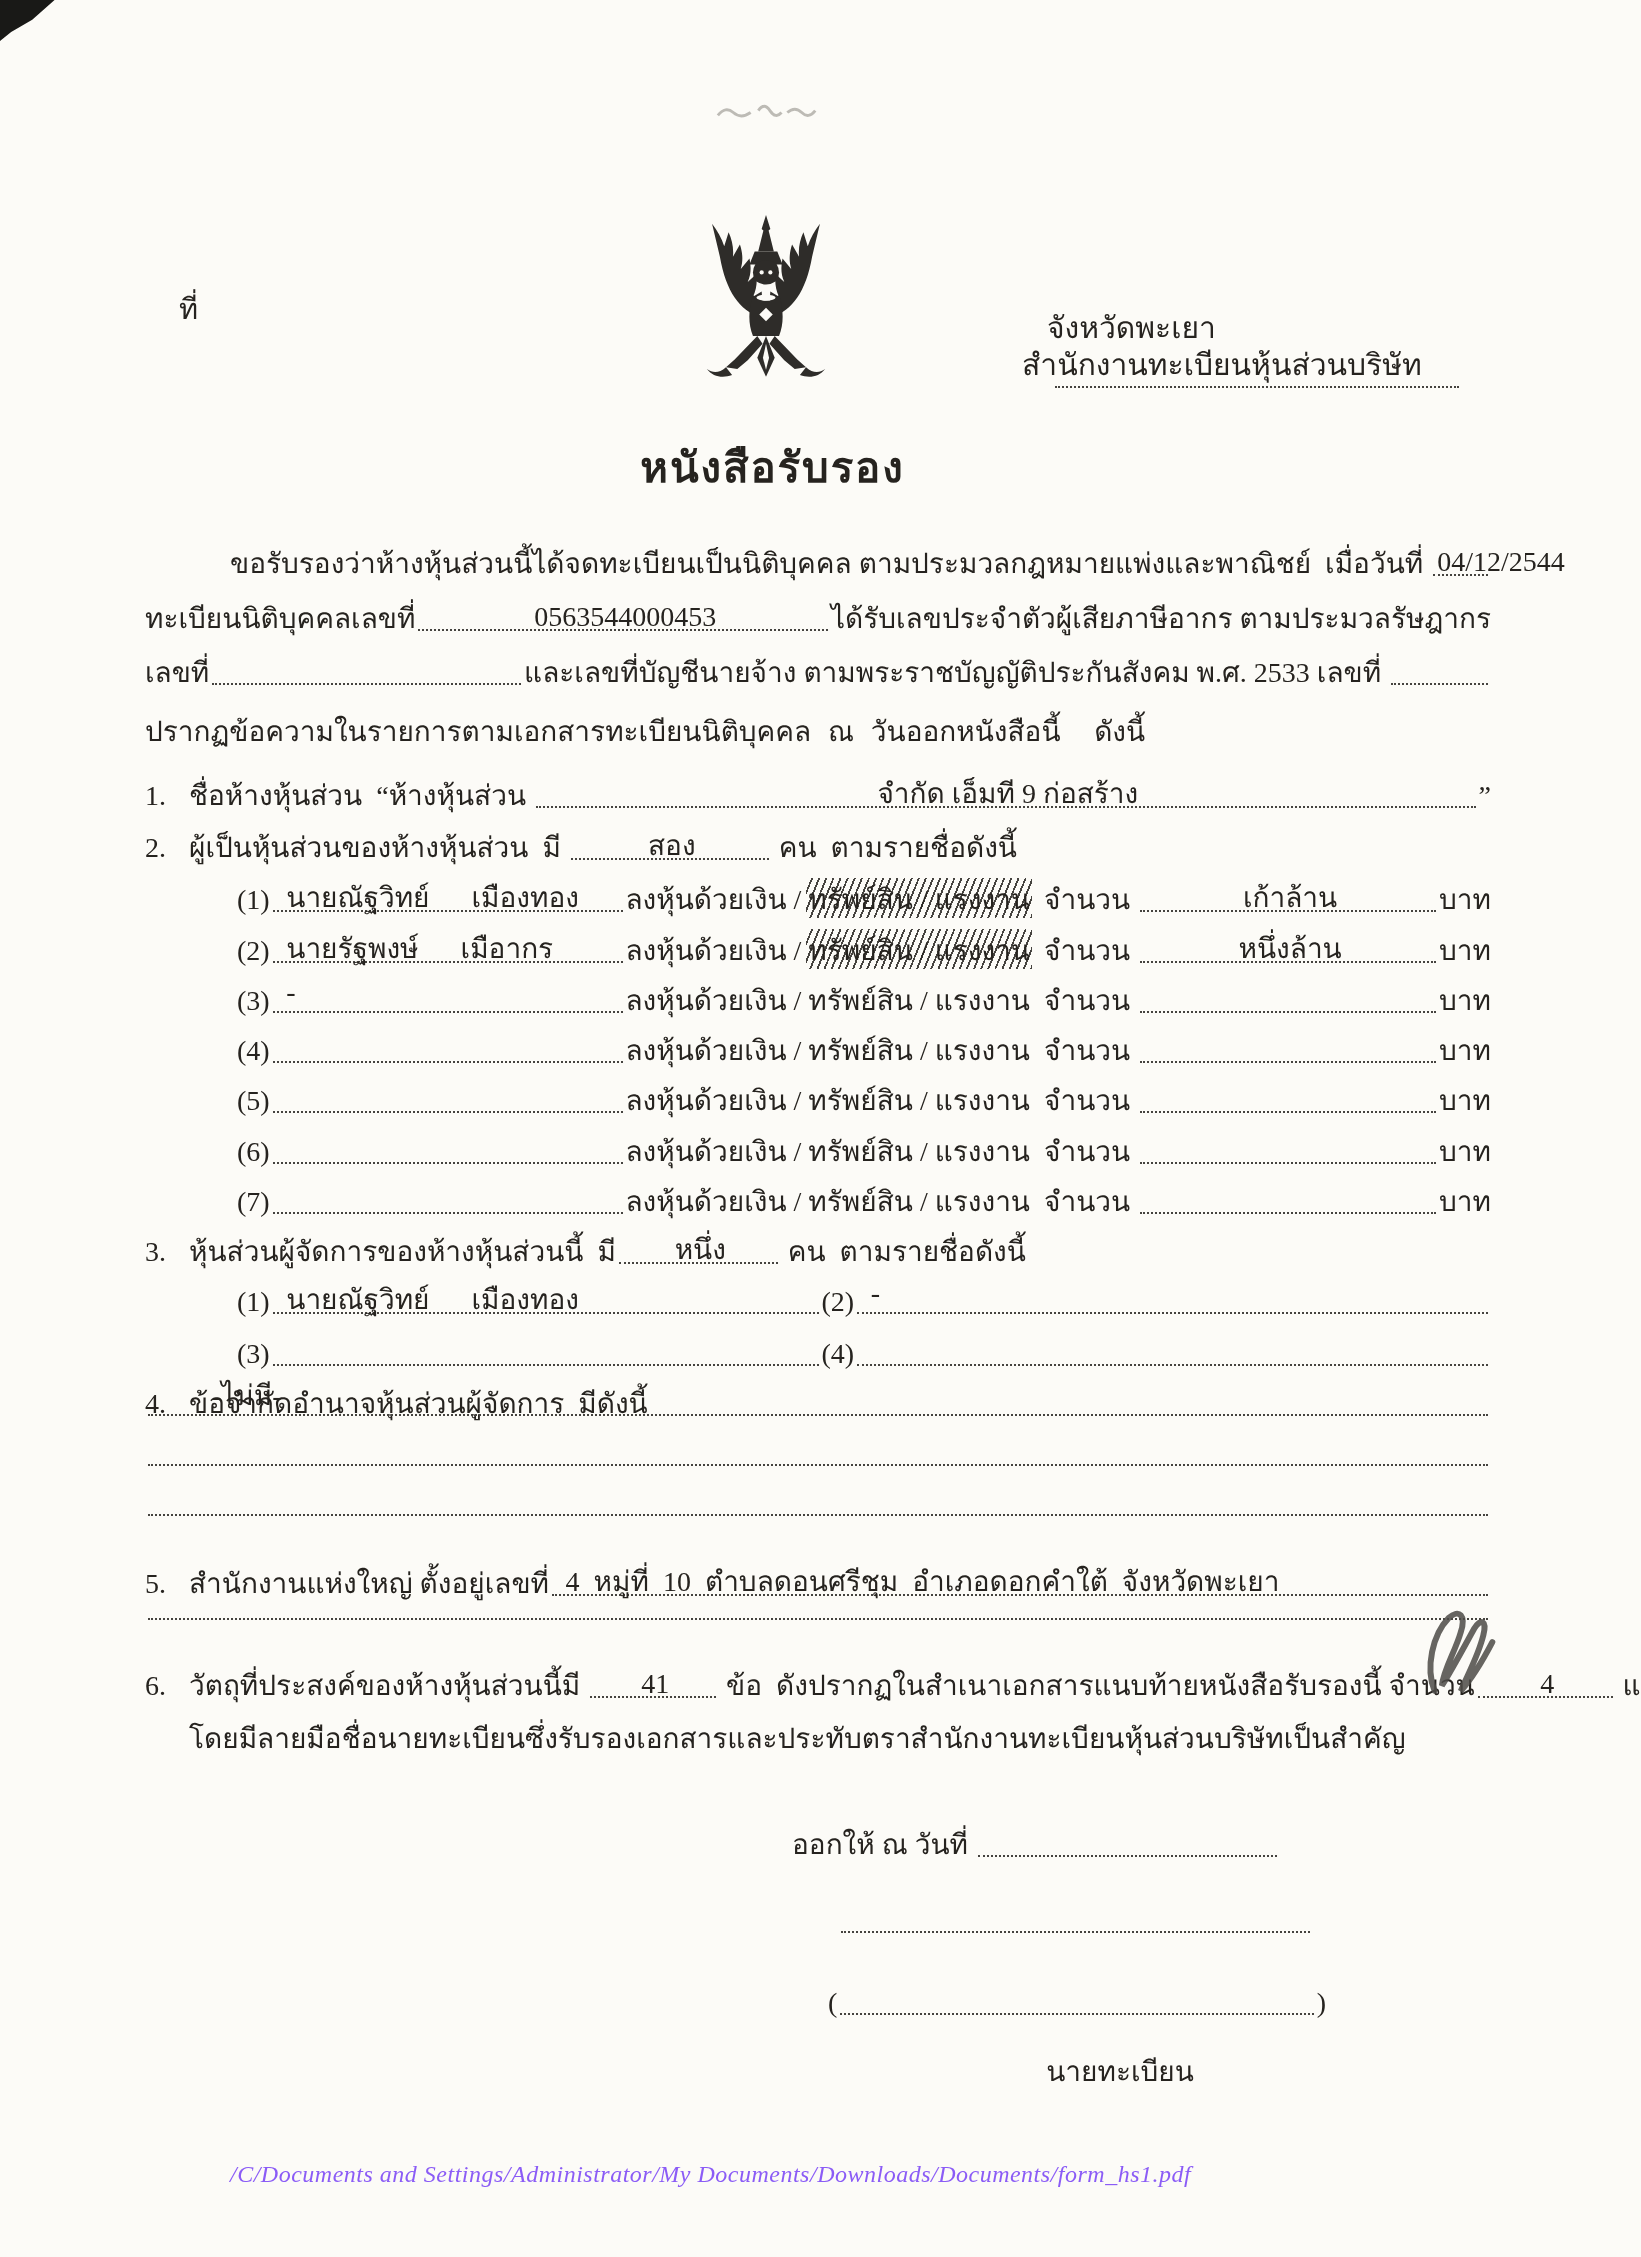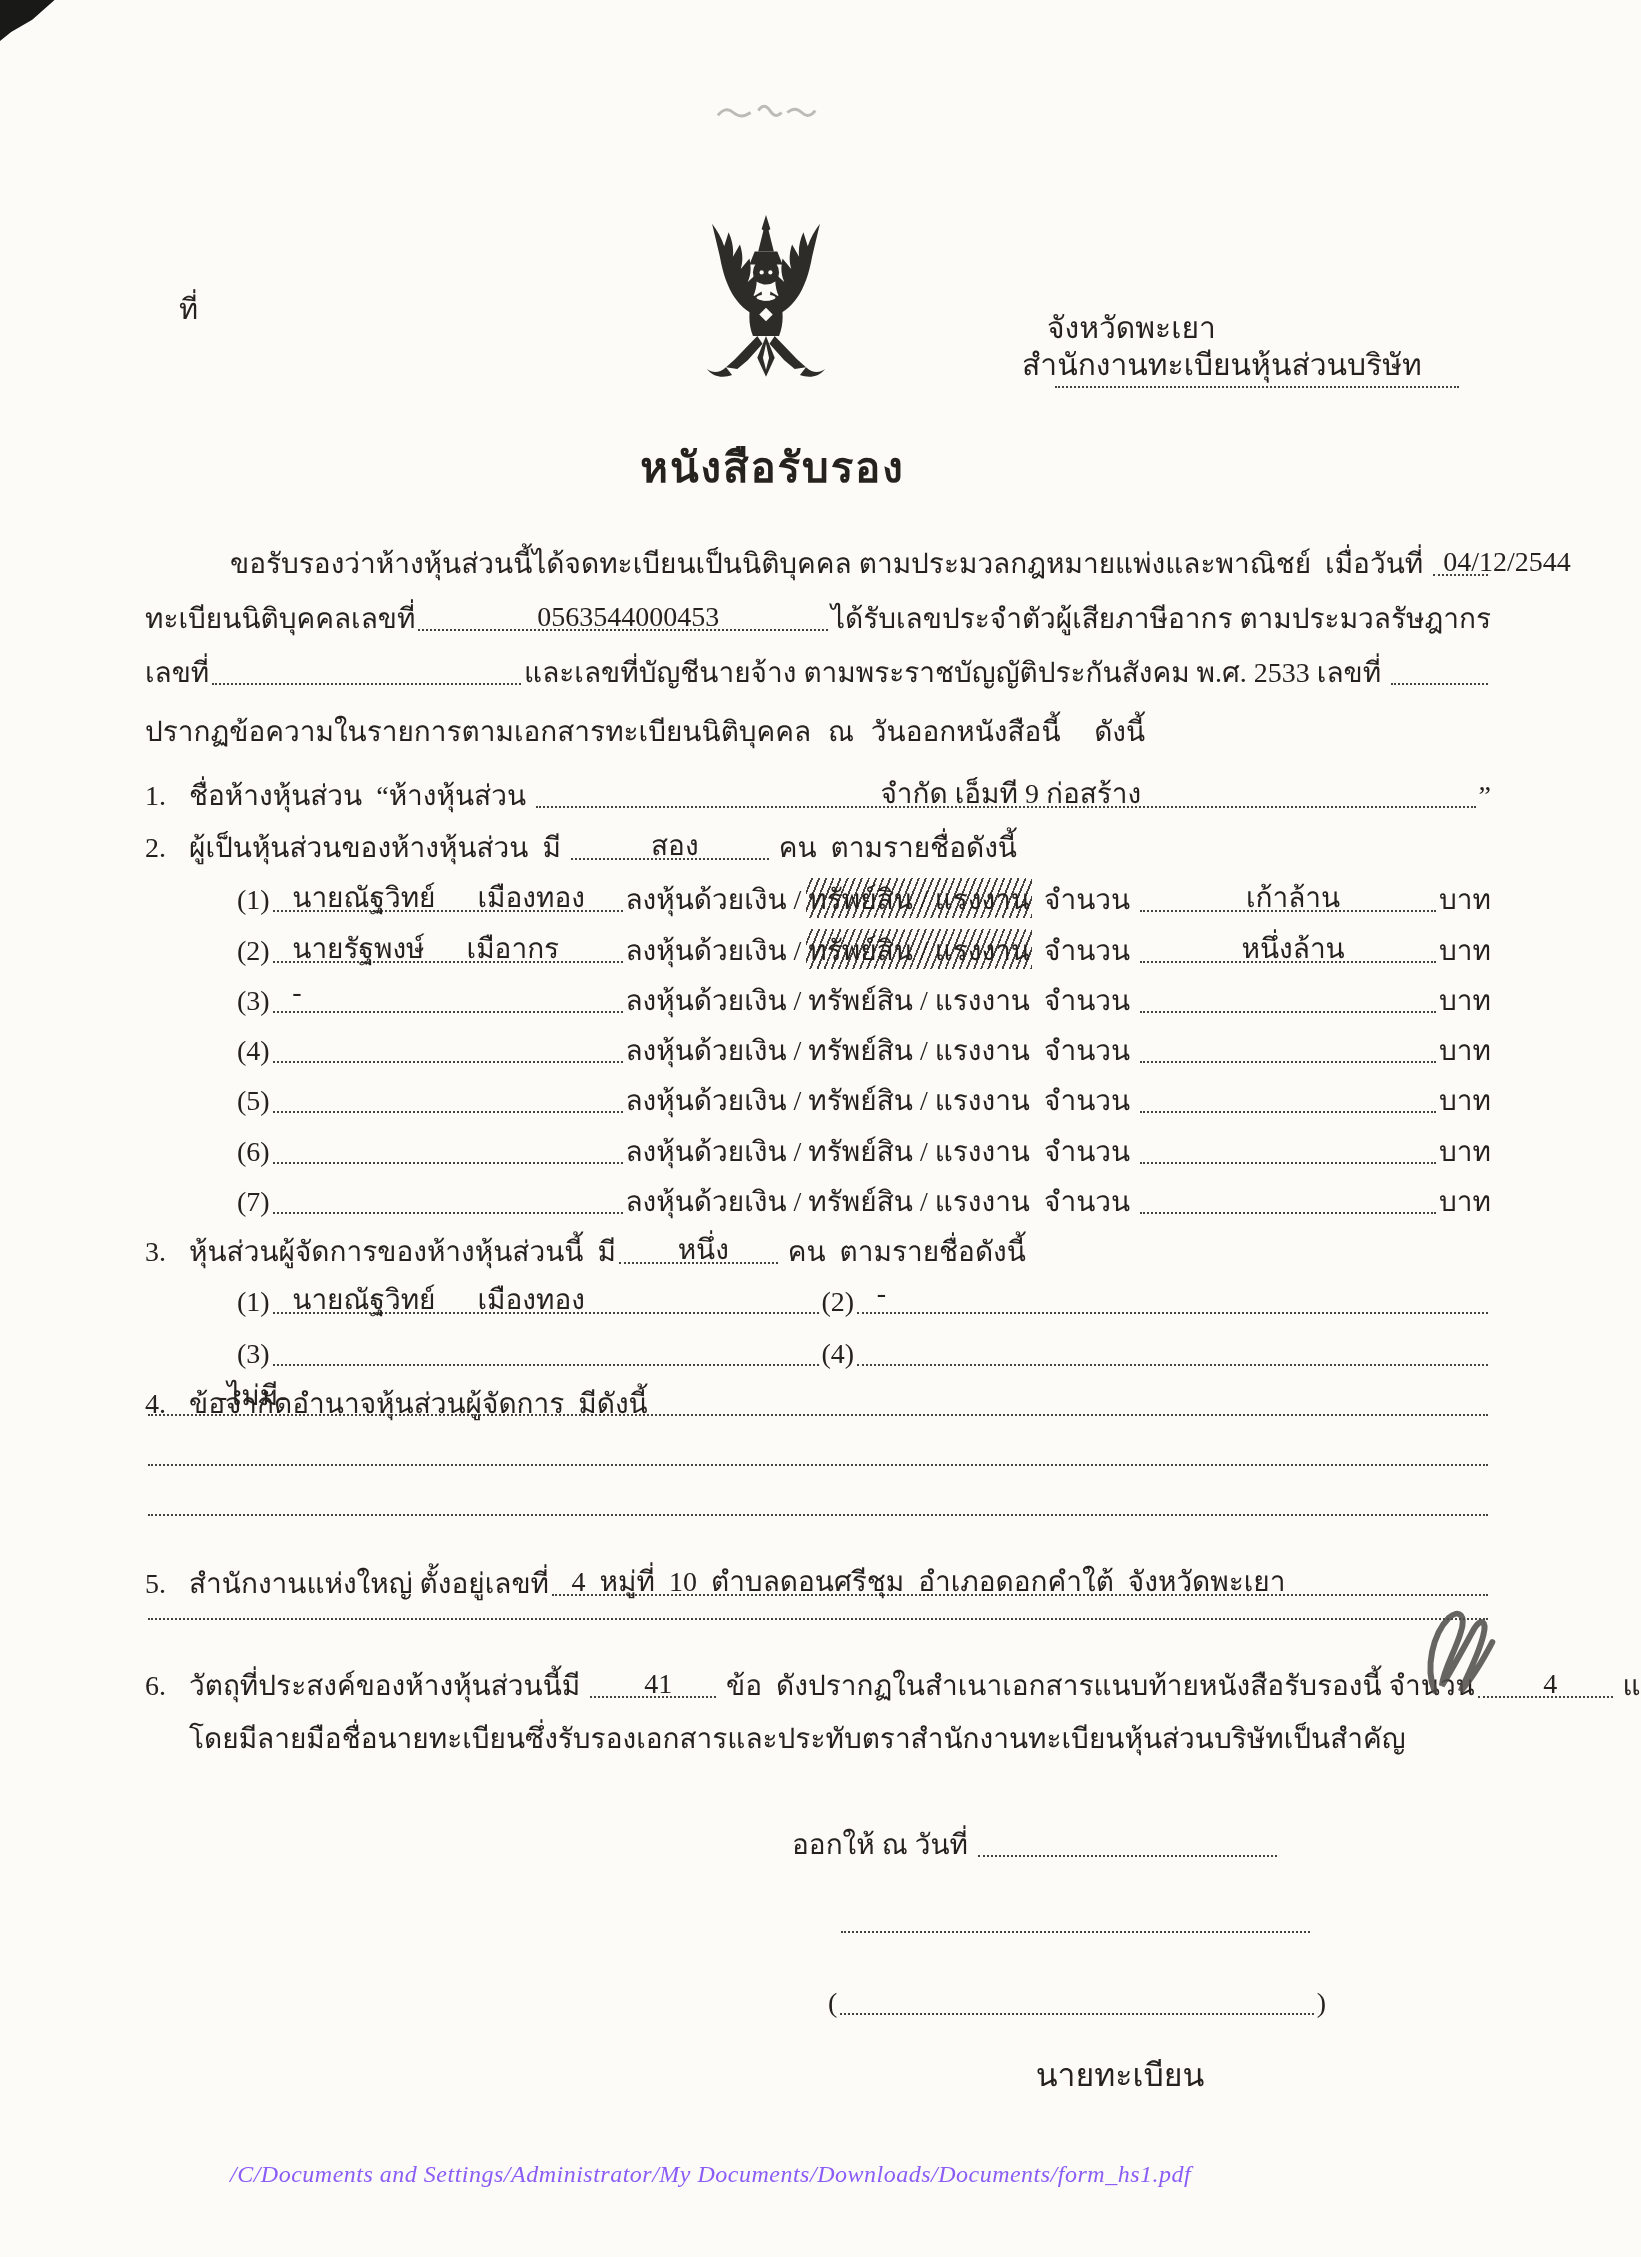--- a/index.html
+++ b/index.html
@@ -7,42 +7,42 @@
     position:relative;width:1641px;height:2257px;margin:0 auto;
     background:#fcfbf7;color:#26231f;overflow:hidden;
     font-family:"Liberation Serif","DejaVu Serif",serif;
   }
   .row{position:absolute;display:flex;align-items:flex-end;font-size:28px;line-height:1.3;left:145px;right:150px;}
   .t{white-space:pre;flex:0 0 auto;}
   .num{flex:0 0 44px;white-space:pre;}
   .sp{flex:0 0 92px;}
   .sp88{flex:0 0 85px;}
   .fill{position:relative;flex:1 1 auto;border-bottom:2.5px dotted #45433f;margin:0 2.9px 6.8px 2.9px;height:0;min-width:9.7px;}
-  .fill .val{position:absolute;left:10px;right:0;bottom:-2.9px;text-align:center;white-space:pre;line-height:1.05;}
+  .fill .val{position:absolute;left:4px;right:0;bottom:-2.9px;text-align:center;white-space:pre;line-height:1.05;}
   .fill .val.left{text-align:left;padding-left:9.7px;}
   .fill .val.up{bottom:3.9px;}
   .fw205{flex:0 0 198px;} .fw320{flex:0 0 309px;} .fw362{flex:0 0 350px;}
   .fw565{flex:0 0 546px;} .fw165{flex:0 0 159px;} .fw130{flex:0 0 126px;} .fw140{flex:0 0 135px;}
   .struck{position:relative;}
   .struck::after{
     content:"";position:absolute;left:-1.9px;right:-1.9px;top:-3.9px;bottom:0;
     background:repeating-linear-gradient(112deg,transparent 0 4.8px,rgba(38,35,31,.85) 4.8px 6.6px);
     pointer-events:none;
   }
   .doc-no{position:absolute;top:286px;left:179px;font-size:29px;}
   .office{position:absolute;top:305px;left:1022px;width:444px;font-size:30px;line-height:1.25;}
   .office .l2{margin-left:25px;margin-top:3.9px;}
   .office .uline{border-bottom:2.5px dotted #45433f;width:404px;margin-left:33px;margin-top:1.9px;height:0;}
   .title{position:absolute;top:434px;left:145px;right:241px;text-align:center;font-size:42px;font-weight:bold;letter-spacing:1.9px;}
   .emblem{position:absolute;top:210px;left:679px;}
   .smudge{position:absolute;top:100px;left:714px;opacity:.55;filter:blur(0.4px);}
   .corner-tl{position:absolute;top:0;left:0;width:62px;height:41px;background:#191917;
     clip-path:polygon(0 0,88% 0,52% 48%,18% 78%,0 100%);}
   .initials{position:absolute;top:1603px;left:1410px;transform:rotate(-8deg);opacity:.85;}
-  .registrar{position:absolute;top:2049px;left:1004px;width:232px;text-align:center;font-size:32px;}
+  .registrar{position:absolute;top:2049px;left:1004px;width:232px;text-align:center;font-size:28px;}
   .footer{position:absolute;top:2161px;left:230px;font-size:24px;font-style:italic;letter-spacing:0.5px;color:#8b5cf6;text-align:center;}
   .sigrow{left:auto;right:auto;}
 </style>
 </head>
 <body>
 
 <div class="page">
 
   <div class="corner-tl"></div>
   <svg class="smudge" width="108" height="27" viewBox="0 0 112 28">

